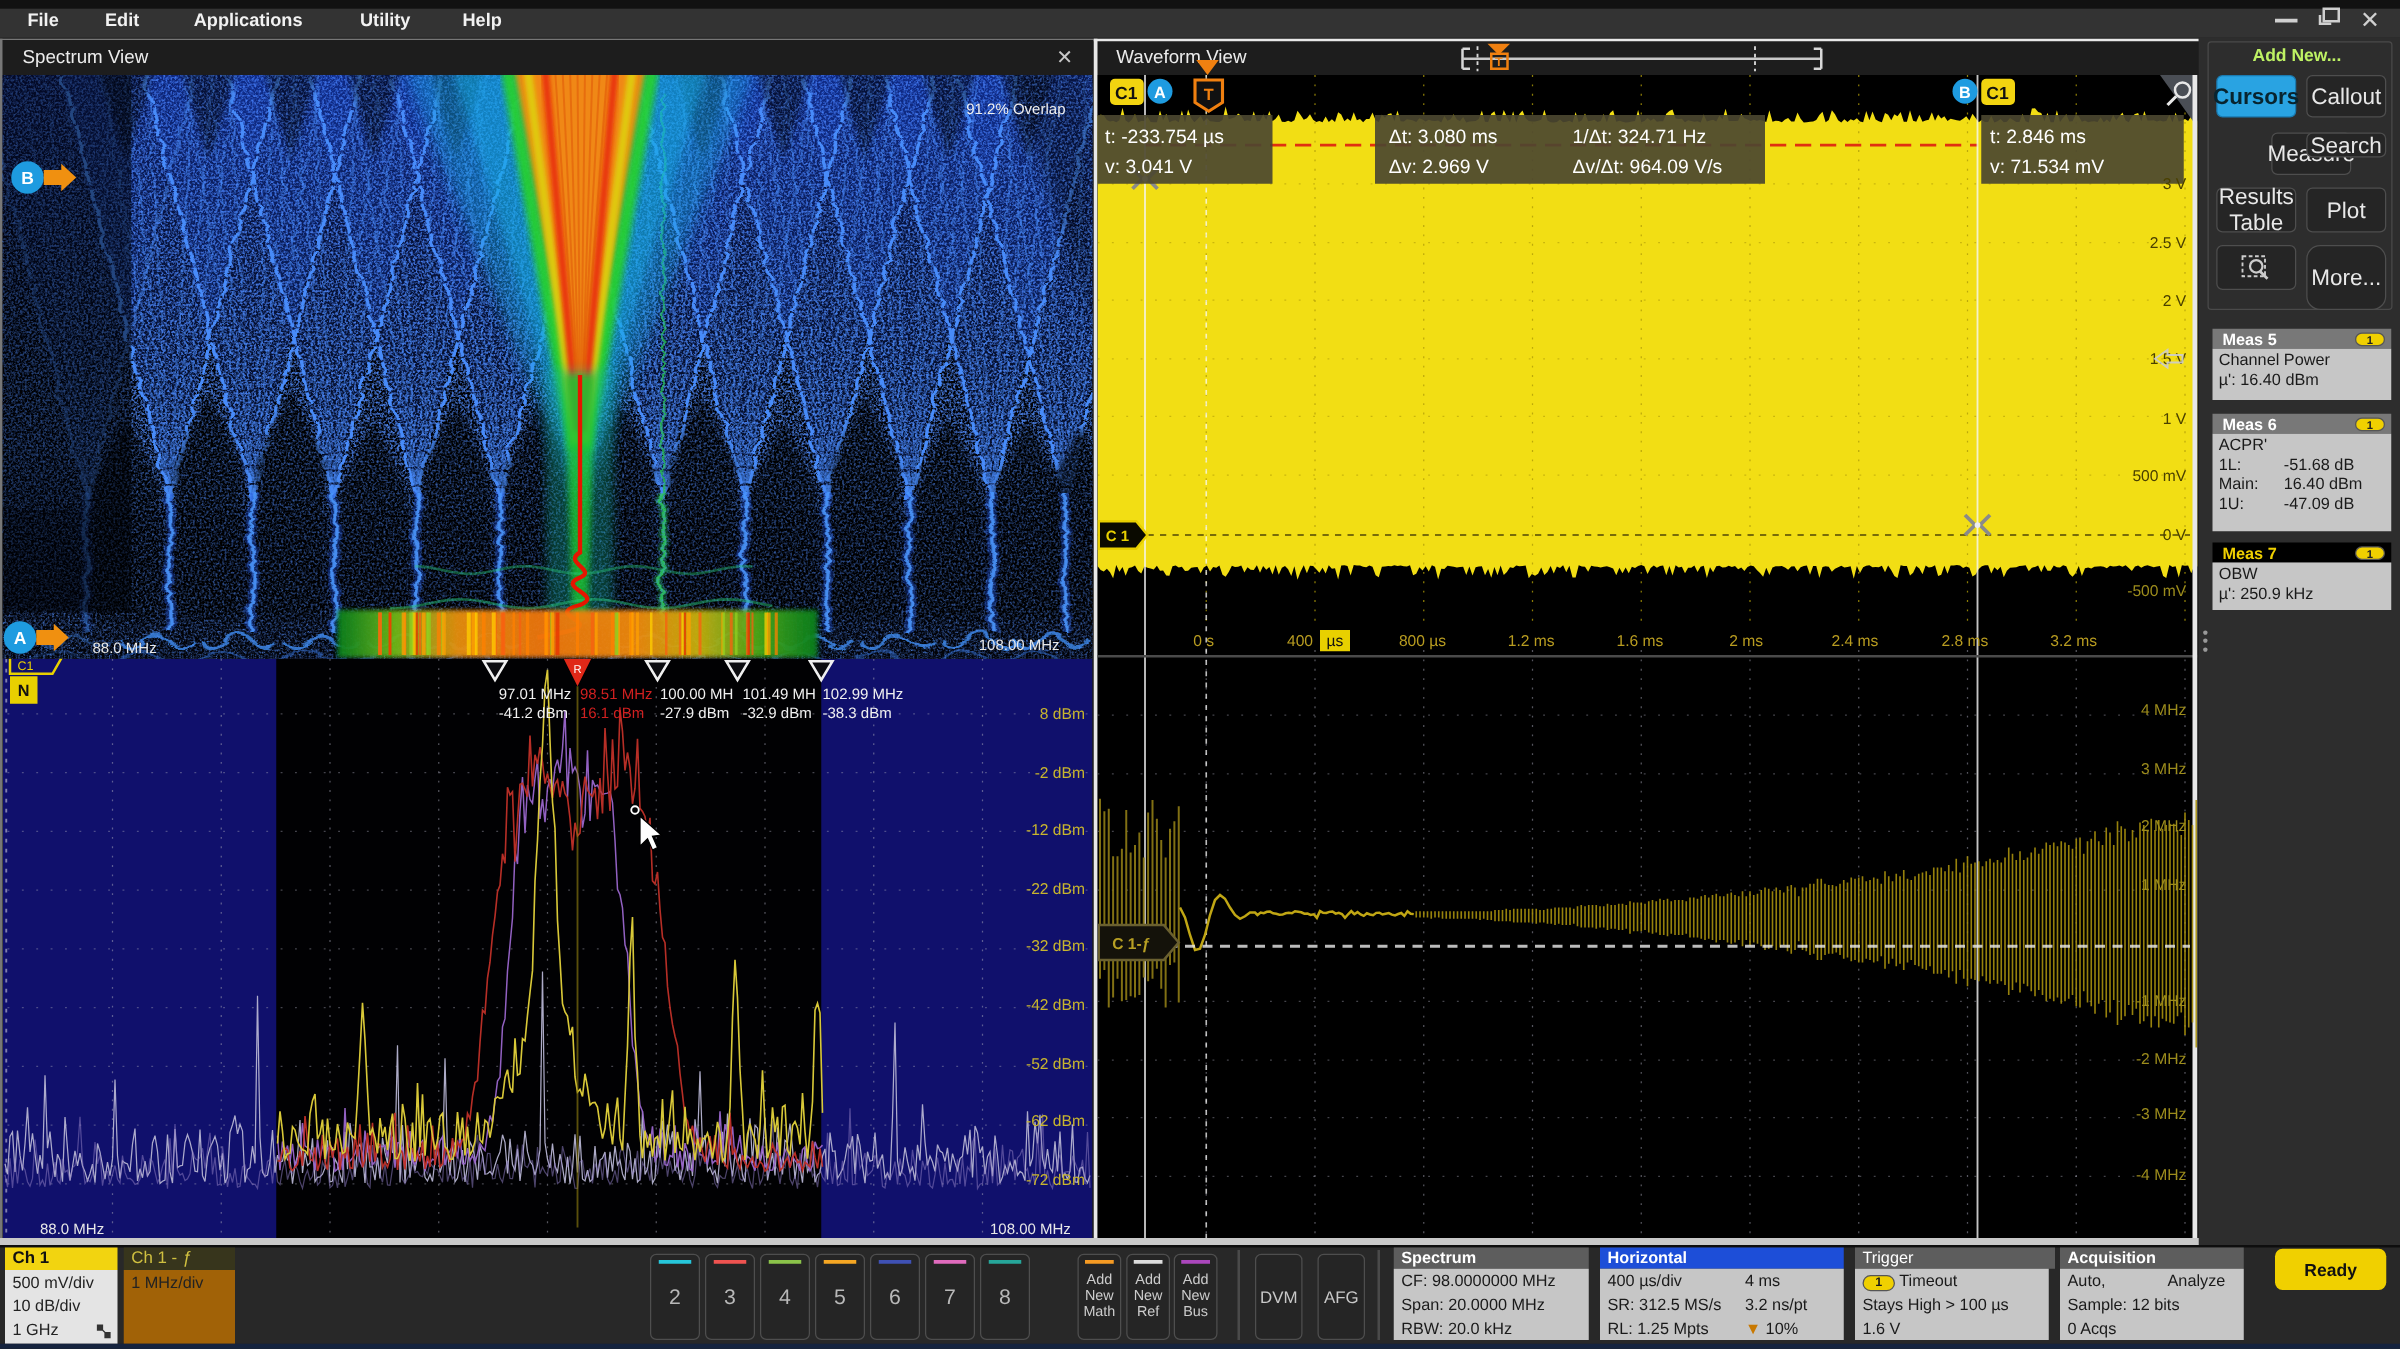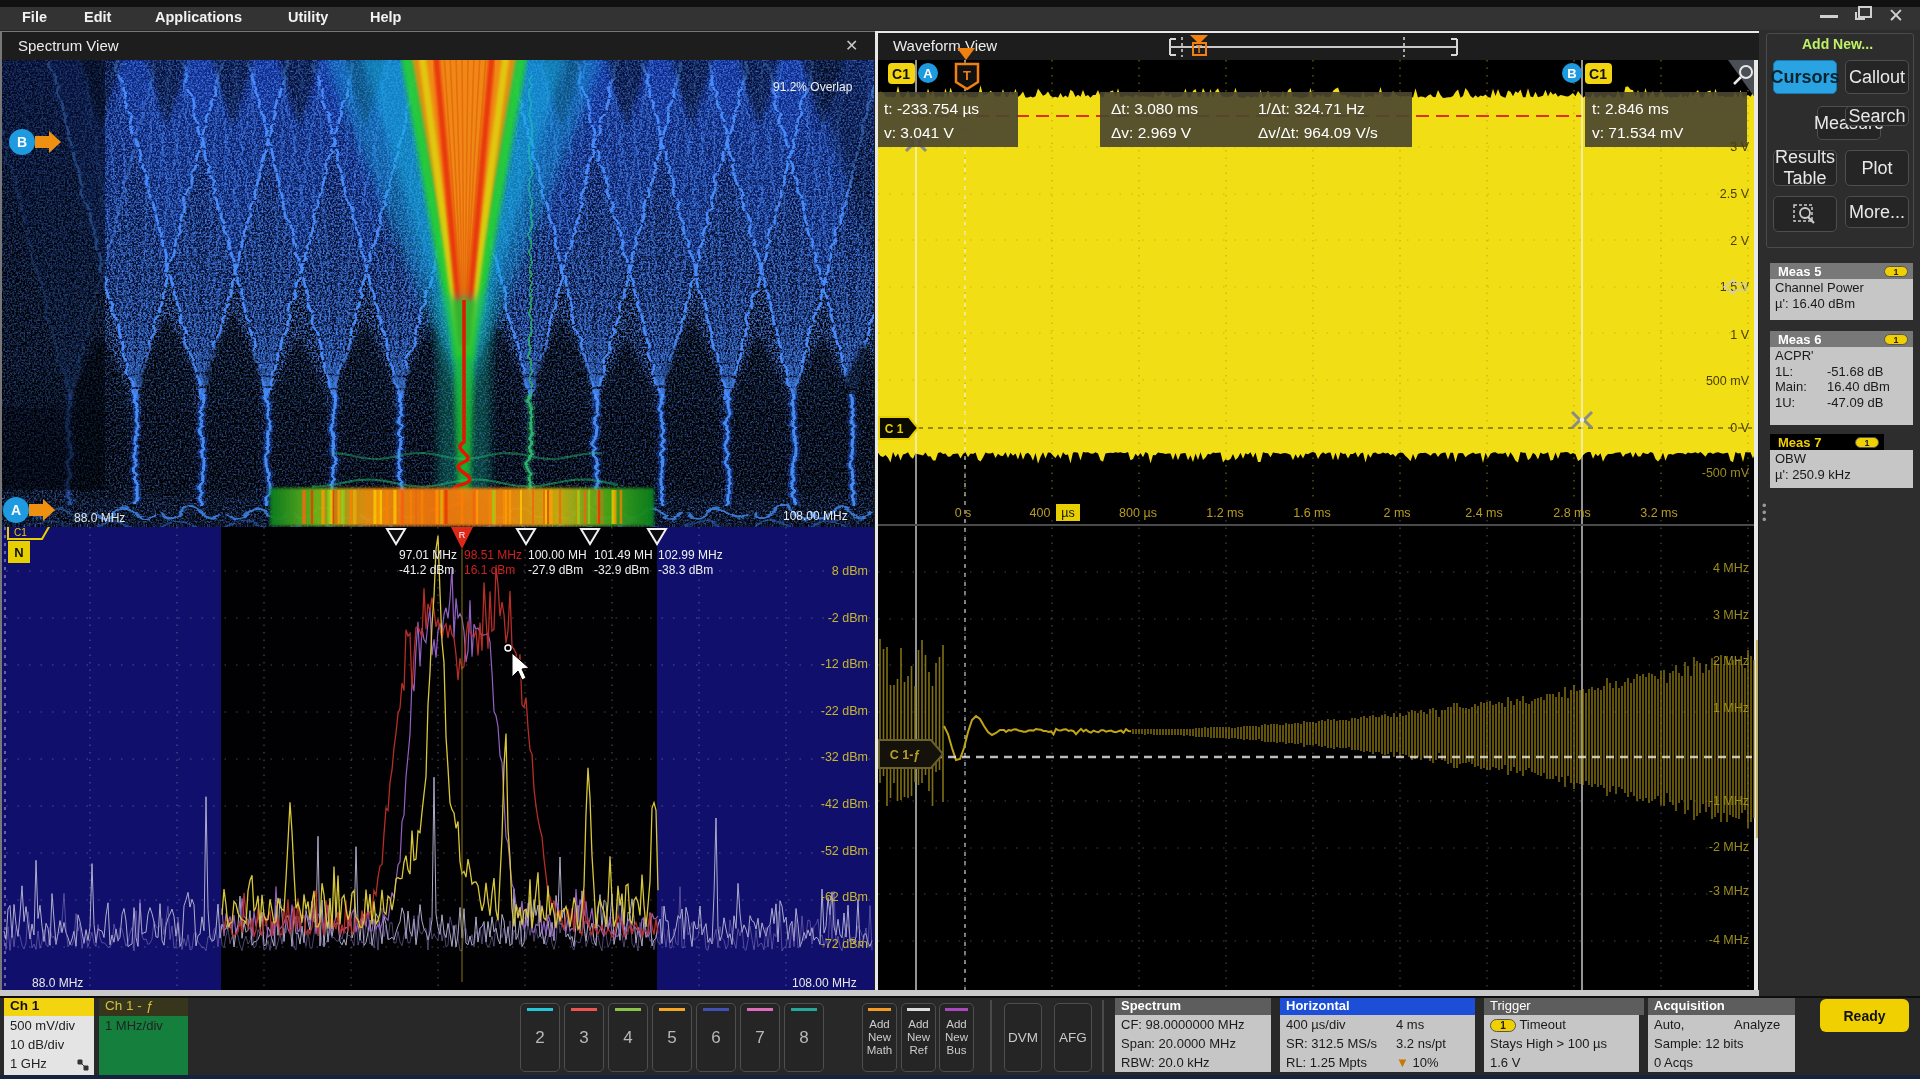--- a/index.html
+++ b/index.html
@@ -806,45 +806,45 @@
 <div class="btn abs" style="left:1845px;top:106px;width:64px;height:20px;">Search</div>
 <div class="btn abs" style="left:1773px;top:150px;width:64px;height:36px;">Results<br>Table</div>
 <div class="btn abs" style="left:1845px;top:150px;width:64px;height:36px;">Plot</div>
 <div class="btn abs" style="left:1773px;top:196px;width:64px;height:36px;">
     <svg width="26" height="24">
       <rect x="2" y="3" width="18" height="16" fill="none" stroke="#ccc" stroke-width="1.5" stroke-dasharray="3 2"></rect>
       <circle cx="13" cy="11" r="5" fill="none" stroke="#ccc" stroke-width="1.8"></circle>
       <line x1="16" y1="15" x2="22" y2="21" stroke="#ccc" stroke-width="2.2"></line>
     </svg>
   </div>
-<div class="btn abs" style="left:1845px;top:196px;width:64px;height:32px;">More...</div>
+<div class="btn abs" style="left:1845px;top:196px;width:64px;height:52px;border-radius:11px;">More...</div>
 <div class="abs" style="left:1770px;top:263px;width:143px;background:#787878;height:16px">
     <span class="card-h" style="color:#fff;position:absolute;left:3px;top:0">Meas 5</span>
     <span class="pill">1</span>
   </div>
 <div class="card-b abs" style="left:1770px;top:279px;width:143px;height:41px;line-height:15.5px">Channel Power<br>µ': 16.40 dBm</div>
 <div class="abs" style="left:1770px;top:331px;width:143px;background:#787878;height:16px">
     <span class="card-h" style="color:#fff;position:absolute;left:3px;top:0">Meas 6</span>
     <span class="pill">1</span>
   </div>
 <div class="card-b abs" style="left:1770px;top:347px;width:143px;height:78px;line-height:15.5px">ACPR'<br><span style="display:inline-block;width:52px">1L:</span>-51.68 dB<br><span style="display:inline-block;width:52px">Main:</span>16.40 dBm<br><span style="display:inline-block;width:52px">1U:</span>-47.09 dB</div>
-<div class="abs" style="left:1770px;top:434px;width:114px;background:#000;height:16px">
+<div class="abs" style="left:1770px;top:434px;width:143px;background:#000;height:16px">
     <span class="card-h" style="color:#f0d000;position:absolute;left:3px;top:0">Meas 7</span>
     <span class="pill">1</span>
   </div>
 <div class="card-b abs" style="left:1770px;top:450px;width:143px;height:38px;line-height:15.5px">OBW<br>µ': 250.9 kHz</div>
 <div class="abs" style="left:1762px;top:502px;color:#999;font-size:13px;line-height:7px">•<br>•<br>•</div>
 <div class="abs" style="left:0;top:996px;width:1920px;height:79px;background:#282828;border-top:2px solid #0e0e0e"></div>
 <div class="abs" style="left:4px;top:998px;width:90px;height:18px;background:#f2d410;color:#111;font-size:13.5px;font-weight:bold;padding-left:6px">Ch 1</div>
 <div class="abs" style="left:4px;top:1016px;width:90px;height:59px;background:#e4e4e4;color:#222;font-size:13px;line-height:19px;padding-left:6px">500 mV/div<br>10 dB/div<br>1 GHz</div>
 <svg class="abs" width="14" height="14" style="left:76px;top:1058px">
     <path d="M2,2 h4 v4 h-4 Z M8,8 h4 v4 h-4 Z M6,6 l2,2" stroke="#333" fill="#333" stroke-width="1"></path>
   </svg>
 <div class="abs" style="left:99px;top:998px;width:89px;height:18px;background:#37351c;color:#d0c040;font-size:13.5px;padding-left:6px">Ch 1 - <i>ƒ</i></div>
-<div class="abs" style="left:99px;top:1016px;width:89px;height:59px;background:#15803d;color:#222;font-size:13px;padding-left:6px;line-height:19px">1 MHz/div</div>
+<div class="abs" style="left:99px;top:1016px;width:89px;height:59px;background:#a16207;color:#222;font-size:13px;padding-left:6px;line-height:19px">1 MHz/div</div>
 <div class="btn abs" style="left:520px;top:1003px;width:40px;height:69px;font-size:17px;color:#b8b8b8;flex-direction:column">2</div>
 <div class="abs" style="left:527px;top:1008px;width:26px;height:3px;background:#26c6da"></div>
 <div class="btn abs" style="left:564px;top:1003px;width:40px;height:69px;font-size:17px;color:#b8b8b8;flex-direction:column">3</div>
 <div class="abs" style="left:571px;top:1008px;width:26px;height:3px;background:#ef5350"></div>
 <div class="btn abs" style="left:608px;top:1003px;width:40px;height:69px;font-size:17px;color:#b8b8b8;flex-direction:column">4</div>
 <div class="abs" style="left:615px;top:1008px;width:26px;height:3px;background:#8bc34a"></div>
 <div class="btn abs" style="left:652px;top:1003px;width:40px;height:69px;font-size:17px;color:#b8b8b8;flex-direction:column">5</div>
 <div class="abs" style="left:659px;top:1008px;width:26px;height:3px;background:#f5a623"></div>
 <div class="btn abs" style="left:696px;top:1003px;width:40px;height:69px;font-size:17px;color:#b8b8b8;flex-direction:column">6</div>
 <div class="abs" style="left:703px;top:1008px;width:26px;height:3px;background:#3f51b5"></div>

